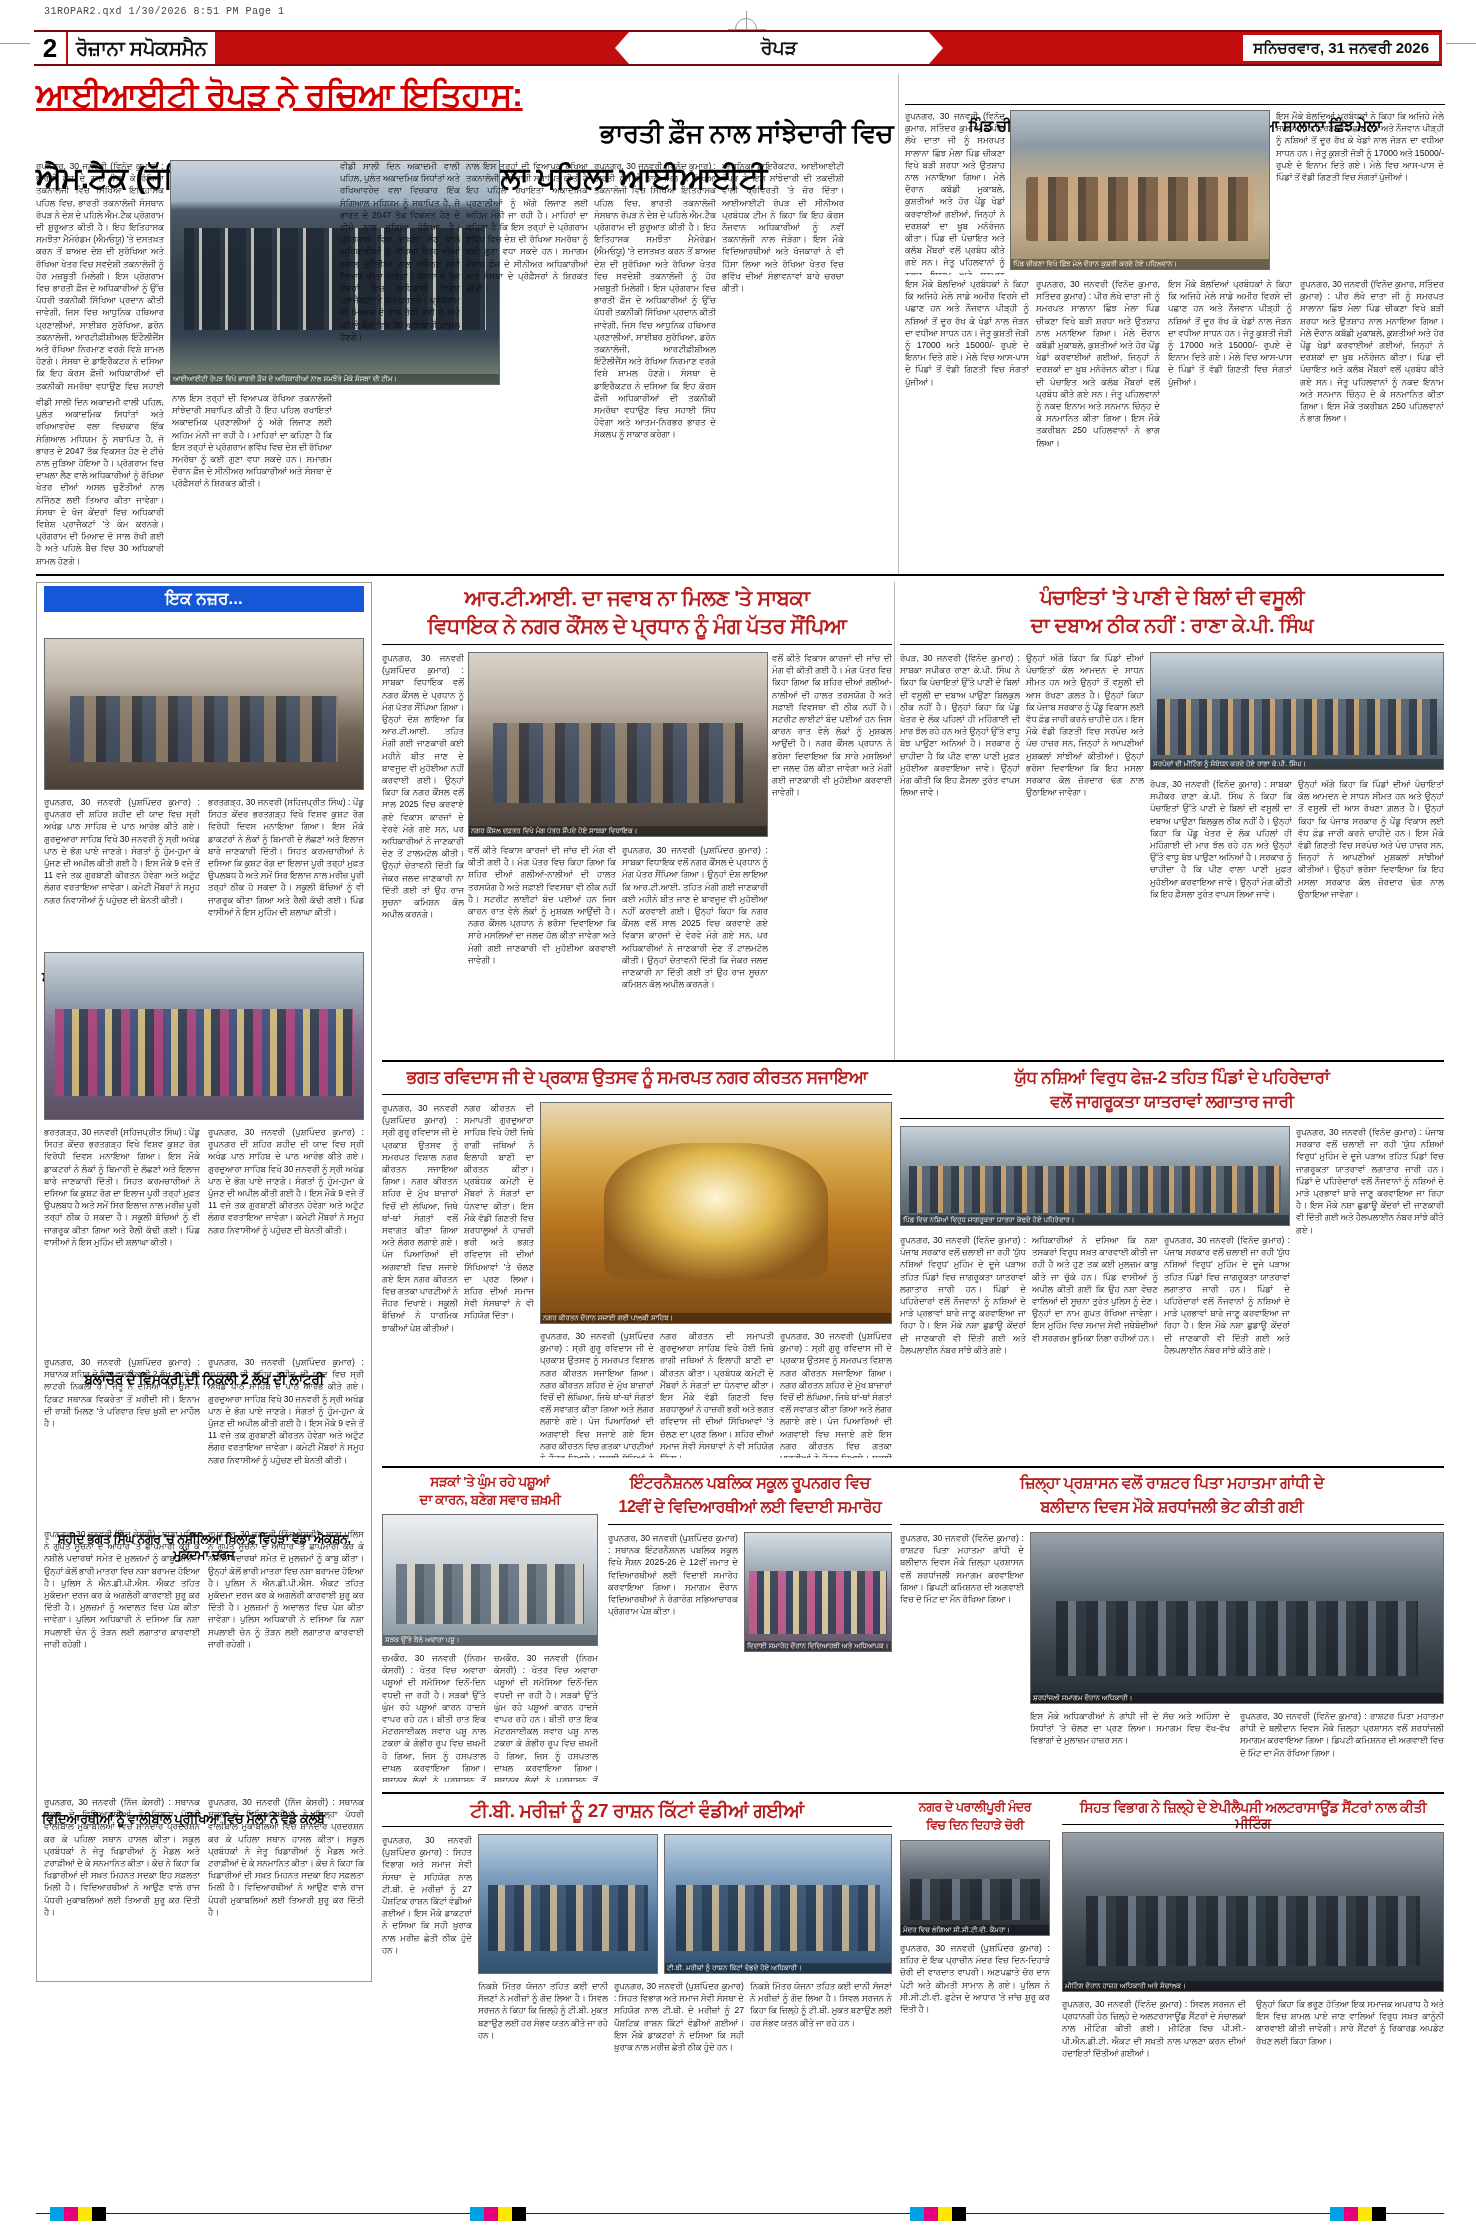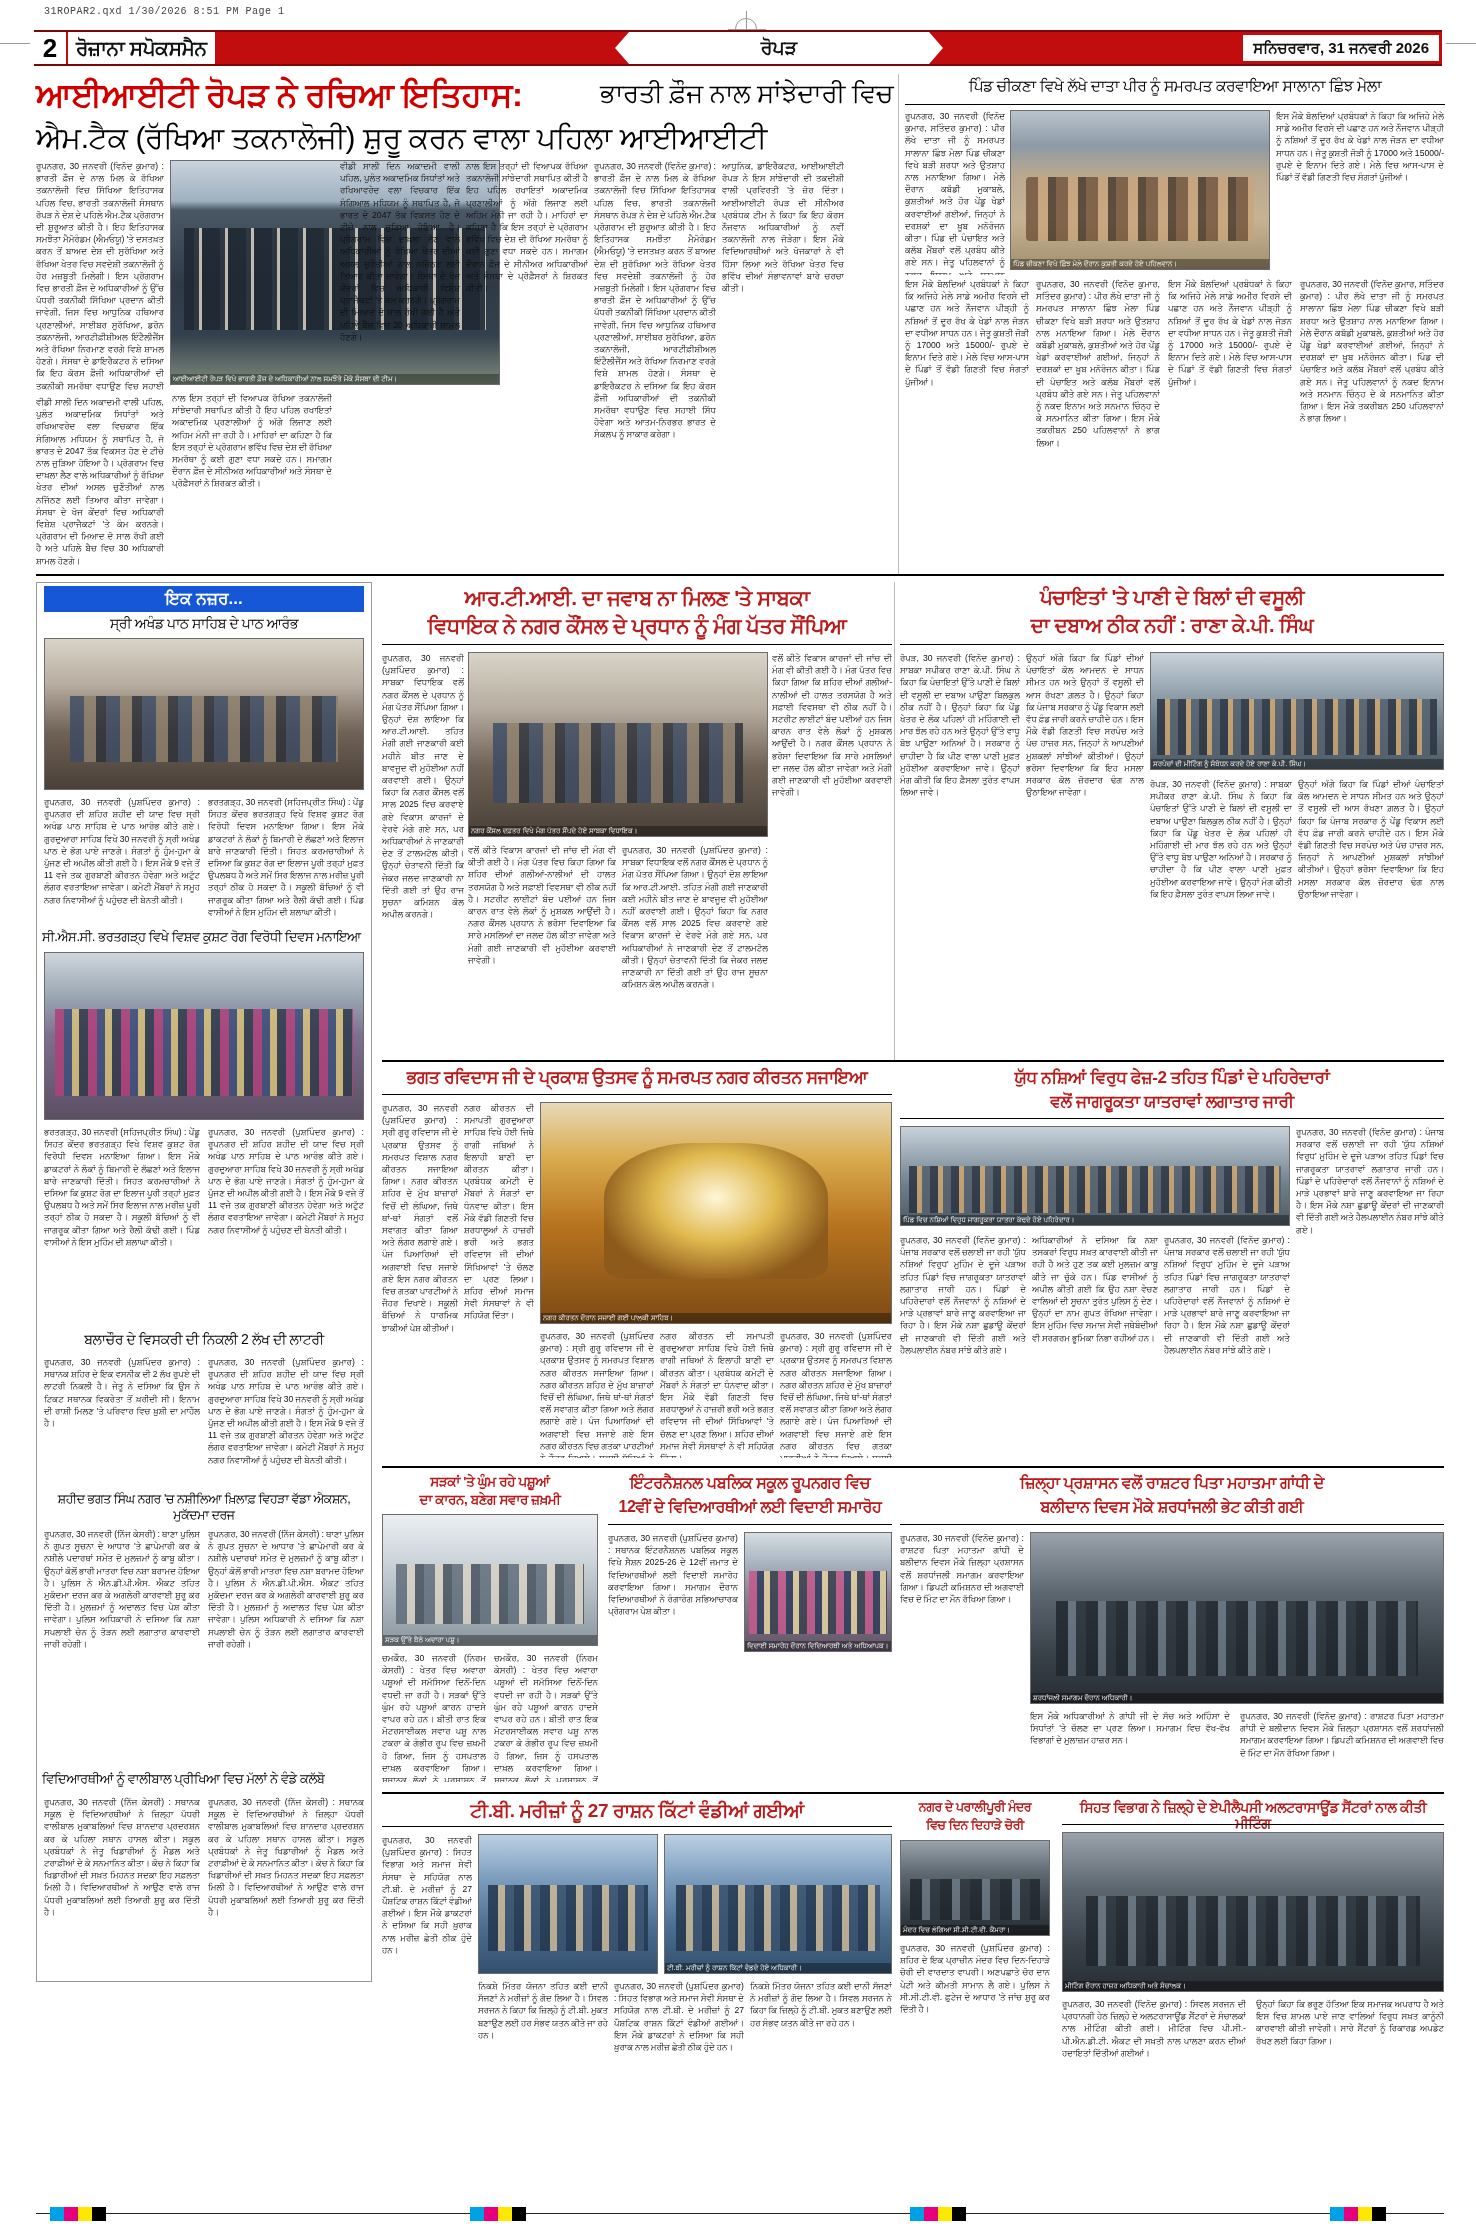--- a/index.html
+++ b/index.html
@@ -65,21 +65,21 @@
     position:absolute; right:2px; top:2px; height:28px;
     background:#fff; color:#111; display:flex; align-items:center;
     padding:0 10px; font-size:15px; font-weight:bold; border:1px solid #c10d0d;
   }
 
   
   .hl-red {
     color:#d00000; font-weight:bold; line-height:1.06;
     letter-spacing:-.5px;
   }
-  .hl-blk { color:#000; font-weight:normal; line-height:1.06; letter-spacing:-.4px; }
+  .hl-blk { color:#000; font-weight:bold; line-height:1.06; letter-spacing:-.4px;margin-top:40px; }
 
   .body-col {
     font-size:8.6px; line-height:1.42; color:#111; text-align:justify;
     word-spacing:-.4px; hyphens:auto; overflow:hidden;
   }
   .vrule { width:1px; background:#b9b9b9; position:absolute; }
 
   .photo {
     position:absolute; overflow:hidden; background:#8a8f7a;
     border:1px solid #6c6c6c;
@@ -205,21 +205,21 @@
   <div class="cropline-l"></div>
   <div class="cropline-r"></div>
 
   <div class="masthead">
     <div class="mast-page">2</div>
     <div class="mast-name">ਰੋਜ਼ਾਨਾ ਸਪੋਕਸਮੈਨ</div>
     <div class="mast-center">ਰੋਪੜ</div>
     <div class="mast-date">ਸਨਿਚਰਵਾਰ, 31 ਜਨਵਰੀ 2026</div>
   </div>
 
-  <div class="hl-red" style="position:absolute;left:36px;top:78px;width:560px;font-size:33px;">ਆਈਆਈਟੀ ਰੋਪੜ ਨੇ ਰਚਿਆ ਇਤਿਹਾਸ:</div>
+  <div class="hl-red" style="position:absolute;left:36px;top:78px;width:560px;font-size:33px;text-decoration:underline;">ਆਈਆਈਟੀ ਰੋਪੜ ਨੇ ਰਚਿਆ ਇਤਿਹਾਸ:</div>
   <div class="hl-blk" style="position:absolute;left:600px;top:80px;width:310px;font-size:26px;">ਭਾਰਤੀ ਫ਼ੌਜ ਨਾਲ ਸਾਂਝੇਦਾਰੀ ਵਿਚ</div>
   <div class="hl-blk" style="position:absolute;left:36px;top:122px;width:880px;font-size:30px;">ਐਮ.ਟੈਕ (ਰੱਖਿਆ ਤਕਨਾਲੋਜੀ) ਸ਼ੁਰੂ ਕਰਨ ਵਾਲਾ ਪਹਿਲਾ ਆਈਆਈਟੀ</div>
 
   <div class="photo ph-group" style="left:170px;top:160px;width:330px;height:225px;">
     <div class="cap">ਆਈਆਈਟੀ ਰੋਪੜ ਵਿਖੇ ਭਾਰਤੀ ਫ਼ੌਜ ਦੇ ਅਧਿਕਾਰੀਆਂ ਨਾਲ ਸਮਝੌਤੇ ਮੌਕੇ ਸੰਸਥਾ ਦੀ ਟੀਮ।</div>
   </div>
 
   <div class="body-col" style="position:absolute;left:36px;top:160px;width:128px;height:232px;">ਰੂਪਨਗਰ, 30 ਜਨਵਰੀ (ਵਿਨੋਦ ਕੁਮਾਰ) : ਭਾਰਤੀ ਫ਼ੌਜ ਦੇ ਨਾਲ ਮਿਲ ਕੇ ਰੱਖਿਆ ਤਕਨਾਲੋਜੀ ਵਿਚ ਸਿੱਖਿਆ ਇਤਿਹਾਸਕ ਪਹਿਲ ਵਿਚ, ਭਾਰਤੀ ਤਕਨਾਲੋਜੀ ਸੰਸਥਾਨ ਰੋਪੜ ਨੇ ਦੇਸ਼ ਦੇ ਪਹਿਲੇ ਐਮ.ਟੈਕ ਪ੍ਰੋਗਰਾਮ ਦੀ ਸ਼ੁਰੂਆਤ ਕੀਤੀ ਹੈ। ਇਹ ਇਤਿਹਾਸਕ ਸਮਝੌਤਾ ਮੈਮੋਰੰਡਮ (ਐਮਓਯੂ) 'ਤੇ ਦਸਤਖ਼ਤ ਕਰਨ ਤੋਂ ਬਾਅਦ ਦੇਸ਼ ਦੀ ਸੁਰੱਖਿਆ ਅਤੇ ਰੱਖਿਆ ਖੇਤਰ ਵਿਚ ਸਵਦੇਸ਼ੀ ਤਕਨਾਲੋਜੀ ਨੂੰ ਹੋਰ ਮਜ਼ਬੂਤੀ ਮਿਲੇਗੀ। ਇਸ ਪ੍ਰੋਗਰਾਮ ਵਿਚ ਭਾਰਤੀ ਫ਼ੌਜ ਦੇ ਅਧਿਕਾਰੀਆਂ ਨੂੰ ਉੱਚ ਪੱਧਰੀ ਤਕਨੀਕੀ ਸਿੱਖਿਆ ਪ੍ਰਦਾਨ ਕੀਤੀ ਜਾਵੇਗੀ, ਜਿਸ ਵਿਚ ਆਧੁਨਿਕ ਹਥਿਆਰ ਪ੍ਰਣਾਲੀਆਂ, ਸਾਈਬਰ ਸੁਰੱਖਿਆ, ਡਰੋਨ ਤਕਨਾਲੋਜੀ, ਆਰਟੀਫ਼ੀਸ਼ੀਅਲ ਇੰਟੈਲੀਜੈਂਸ ਅਤੇ ਰੱਖਿਆ ਨਿਰਮਾਣ ਵਰਗੇ ਵਿਸ਼ੇ ਸ਼ਾਮਲ ਹੋਣਗੇ। ਸੰਸਥਾ ਦੇ ਡਾਇਰੈਕਟਰ ਨੇ ਦਸਿਆ ਕਿ ਇਹ ਕੋਰਸ ਫ਼ੌਜੀ ਅਧਿਕਾਰੀਆਂ ਦੀ ਤਕਨੀਕੀ ਸਮਰੱਥਾ ਵਧਾਉਣ ਵਿਚ ਸਹਾਈ ਸਿੱਧ ਹੋਵੇਗਾ ਅਤੇ ਆਤਮ-ਨਿਰਭਰ ਭਾਰਤ ਦੇ ਸੰਕਲਪ ਨੂੰ ਸਾਕਾਰ ਕਰੇਗਾ।</div>
   <div class="body-col" style="position:absolute;left:36px;top:396px;width:128px;height:170px;">ਵੀਡੀ ਸਾਲੀ ਦਿਨ ਅਕਾਦਮੀ ਵਾਲੀ ਪਹਿਲ, ਪੁਲੰਤ ਅਕਾਦਮਿਕ ਸਿਧਾਂਤਾਂ ਅਤੇ ਰਖਿਆਵਰੇਦ ਵਲਾ ਵਿਚਕਾਰ ਇੱਕ ਸੰਗਿਆਲ ਮਧਿਯਮ ਨੂੰ ਸਥਾਪਿਤ ਹੈ, ਜੋ ਭਾਰਤ ਦੇ 2047 ਤੱਕ ਵਿਕਸਤ ਹੋਣ ਦੇ ਟੀਚੇ ਨਾਲ ਜੁੜਿਆ ਹੋਇਆ ਹੈ। ਪ੍ਰੋਗਰਾਮ ਵਿਚ ਦਾਖ਼ਲਾ ਲੈਣ ਵਾਲੇ ਅਧਿਕਾਰੀਆਂ ਨੂੰ ਰੱਖਿਆ ਖੇਤਰ ਦੀਆਂ ਅਸਲ ਚੁਣੌਤੀਆਂ ਨਾਲ ਨਜਿੱਠਣ ਲਈ ਤਿਆਰ ਕੀਤਾ ਜਾਵੇਗਾ। ਸੰਸਥਾ ਦੇ ਖੋਜ ਕੇਂਦਰਾਂ ਵਿਚ ਅਧਿਕਾਰੀ ਵਿਸ਼ੇਸ਼ ਪ੍ਰਾਜੈਕਟਾਂ 'ਤੇ ਕੰਮ ਕਰਨਗੇ। ਪ੍ਰੋਗਰਾਮ ਦੀ ਮਿਆਦ ਦੋ ਸਾਲ ਰੱਖੀ ਗਈ ਹੈ ਅਤੇ ਪਹਿਲੇ ਬੈਚ ਵਿਚ 30 ਅਧਿਕਾਰੀ ਸ਼ਾਮਲ ਹੋਣਗੇ।</div>
   <div class="body-col" style="position:absolute;left:172px;top:392px;width:160px;height:175px;">ਨਾਲ ਇਸ ਤਰ੍ਹਾਂ ਦੀ ਵਿਆਪਕ ਰੱਖਿਆ ਤਕਨਾਲੋਜੀ ਸਾਂਝੇਦਾਰੀ ਸਥਾਪਿਤ ਕੀਤੀ ਹੈ ਇਹ ਪਹਿਲ ਰਖਾਇਤਾਂ ਅਕਾਦਮਿਕ ਪ੍ਰਣਾਲੀਆਂ ਨੂੰ ਅੱਗੇ ਲਿਜਾਣ ਲਈ ਅਹਿਮ ਮੰਨੀ ਜਾ ਰਹੀ ਹੈ। ਮਾਹਿਰਾਂ ਦਾ ਕਹਿਣਾ ਹੈ ਕਿ ਇਸ ਤਰ੍ਹਾਂ ਦੇ ਪ੍ਰੋਗਰਾਮ ਭਵਿੱਖ ਵਿਚ ਦੇਸ਼ ਦੀ ਰੱਖਿਆ ਸਮਰੱਥਾ ਨੂੰ ਕਈ ਗੁਣਾ ਵਧਾ ਸਕਦੇ ਹਨ। ਸਮਾਗਮ ਦੌਰਾਨ ਫ਼ੌਜ ਦੇ ਸੀਨੀਅਰ ਅਧਿਕਾਰੀਆਂ ਅਤੇ ਸੰਸਥਾ ਦੇ ਪ੍ਰੋਫ਼ੈਸਰਾਂ ਨੇ ਸ਼ਿਰਕਤ ਕੀਤੀ।</div>

